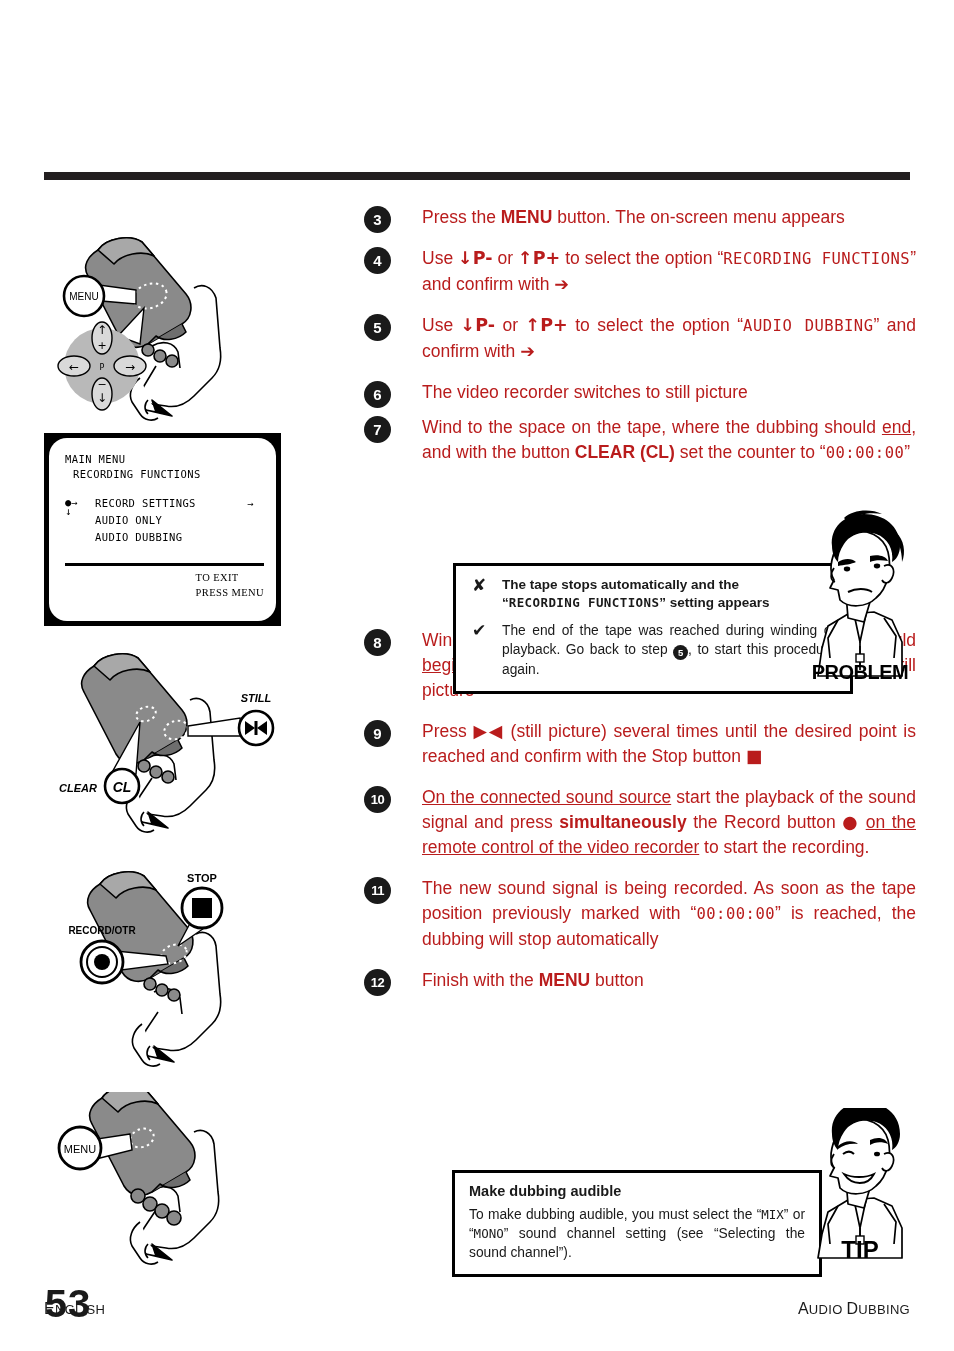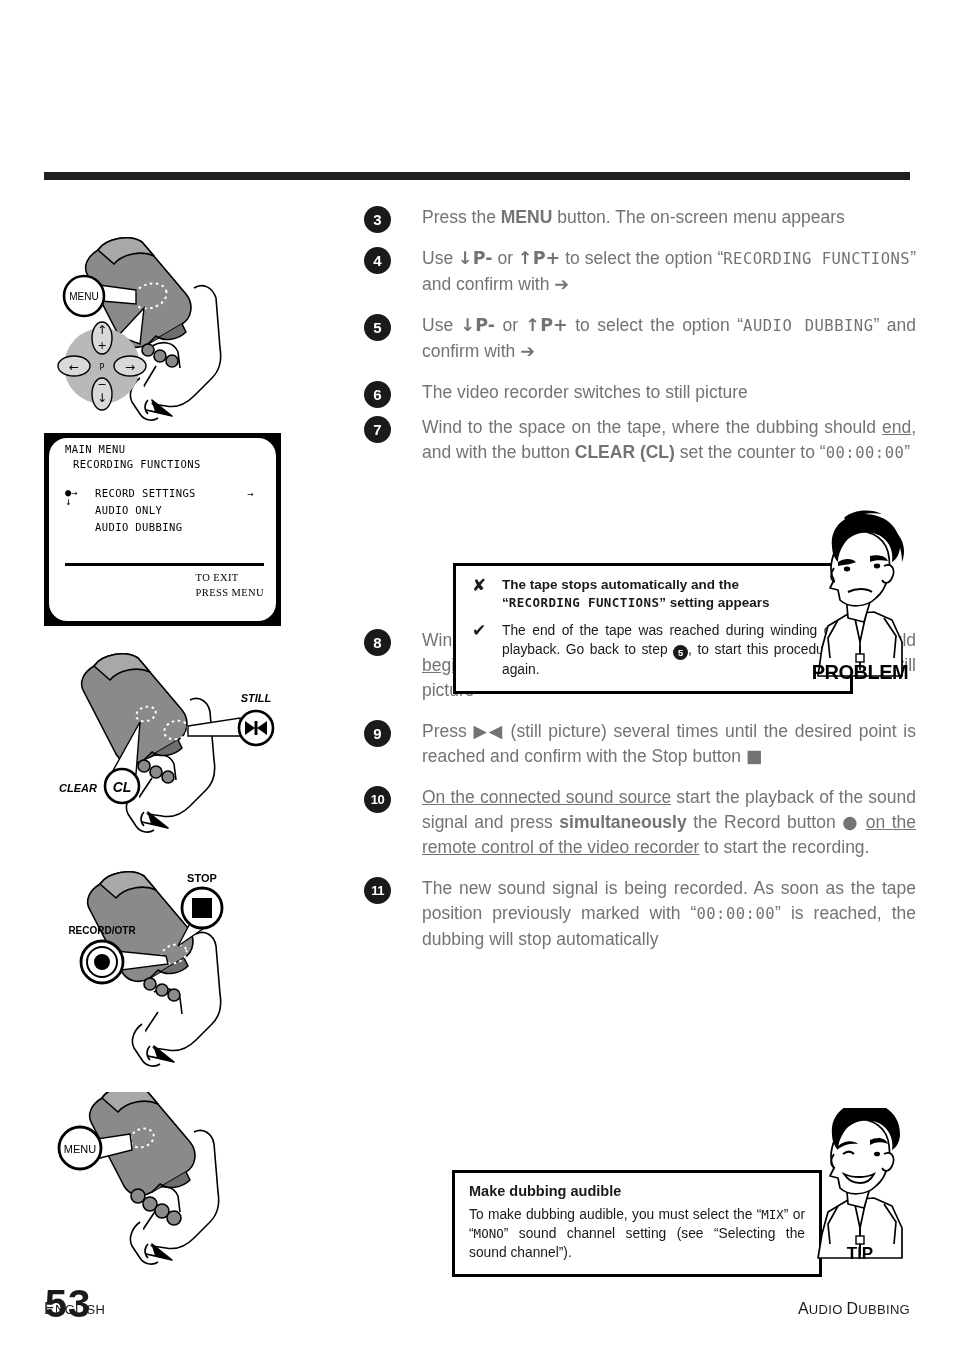--- a/index.html
+++ b/index.html
@@ -27,21 +27,21 @@
   .tv-screen {
     position: absolute; left: 44px; top: 433px;
     width: 237px; height: 193px;
     background: #000000;
     padding: 5px;
   }
   .tv-inner {
     width: 100%; height: 100%;
     background: #ffffff;
     border-radius: 18px;
-    padding: 4px 16px 10px 16px;
+    padding: 14px 16px 10px 16px;
     position: relative;
     font-family: "DejaVu Sans Mono", monospace;
     font-size: 10.5px;
     line-height: 15px;
     letter-spacing: 0.4px;
     color: #000;
   }
   .osd-title { margin-left: 0px; }
   .osd-sub { margin-left: 8px; }
   .osd-list { margin-top: 14px; position: relative; }
@@ -74,21 +74,21 @@
     width: 27px; height: 27px; border-radius: 50%;
     background: #1a1a1a; color: #fff;
     font-size: 15px; font-weight: bold;
     display: flex; align-items: center; justify-content: center;
     font-family: "Liberation Sans", sans-serif;
   }
   .step-badge.wide { font-size: 13px; letter-spacing: -0.5px; }
   .step-text {
     font-size: 17.5px; line-height: 25px;
     text-align: justify; text-justify: inter-word;
-    color: #737373;
+    color: #b91c1c;
   }
   .step-text.left { text-align: left; }
   .mono {
     font-family: "DejaVu Sans Mono", monospace;
     font-size: 15.5px; letter-spacing: 0.5px;
   }
   .b { font-weight: bold; }
   .u { text-decoration: underline; }
   .glyph { font-family: "DejaVu Sans", sans-serif; }
 
@@ -133,21 +133,21 @@
   
   .cartoon { position: absolute; }
   .cartoon-problem { left: 808px; top: 508px; width: 104px; height: 178px; }
   .cartoon-tip { left: 808px; top: 1108px; width: 104px; height: 158px; }
   .cartoon-label {
     position: absolute; bottom: 2px; left: 0; width: 100%;
     text-align: center; font-size: 20px; font-weight: bold;
     letter-spacing: -0.5px; font-family: "Liberation Sans", sans-serif;
     color: #000;
   }
-  .cartoon-label.tip { font-size: 17px; letter-spacing: 0px; }
+  .cartoon-label.tip { font-size: 24px; letter-spacing: 0px; }
 
   
   .footer { position: absolute; left: 44px; top: 1290px; width: 866px; height: 40px; }
   .foot-left {
     position: absolute; left: 0; top: 10px;
     font-size: 13px; letter-spacing: 0.3px;
   }
   .foot-right {
     position: absolute; right: 0; top: 10px;
     font-size: 13px; letter-spacing: 0.3px;
@@ -421,20 +421,26 @@
       </div>
     </div>
 
     <div class="step" style="margin-bottom:16px">
       <div class="step-badge wide">11</div>
       <div class="step-text">
         <span>The new sound signal is being recorded. As soon as the tape position previously marked with “</span><span class="mono">00:00:00</span><span>” is reached, the dubbing will stop automatically</span>
       </div>
     </div>
 
+    <div class="step">
+      <div class="step-badge wide">12</div>
+      <div class="step-text left">
+        <span>Finish with the </span><span class="b">MENU</span><span> button</span>
+      </div>
+    </div>
 
   </div>
 
   <div class="callout callout-problem">
     <div class="co-row">
       <span class="co-mark">✘</span>
       <div class="co-bold">
         <span>The tape stops automatically and the</span><br>
         <span>“</span><span class="co-mono-b">RECORDING FUNCTIONS</span><span>” setting appears</span>
       </div>

